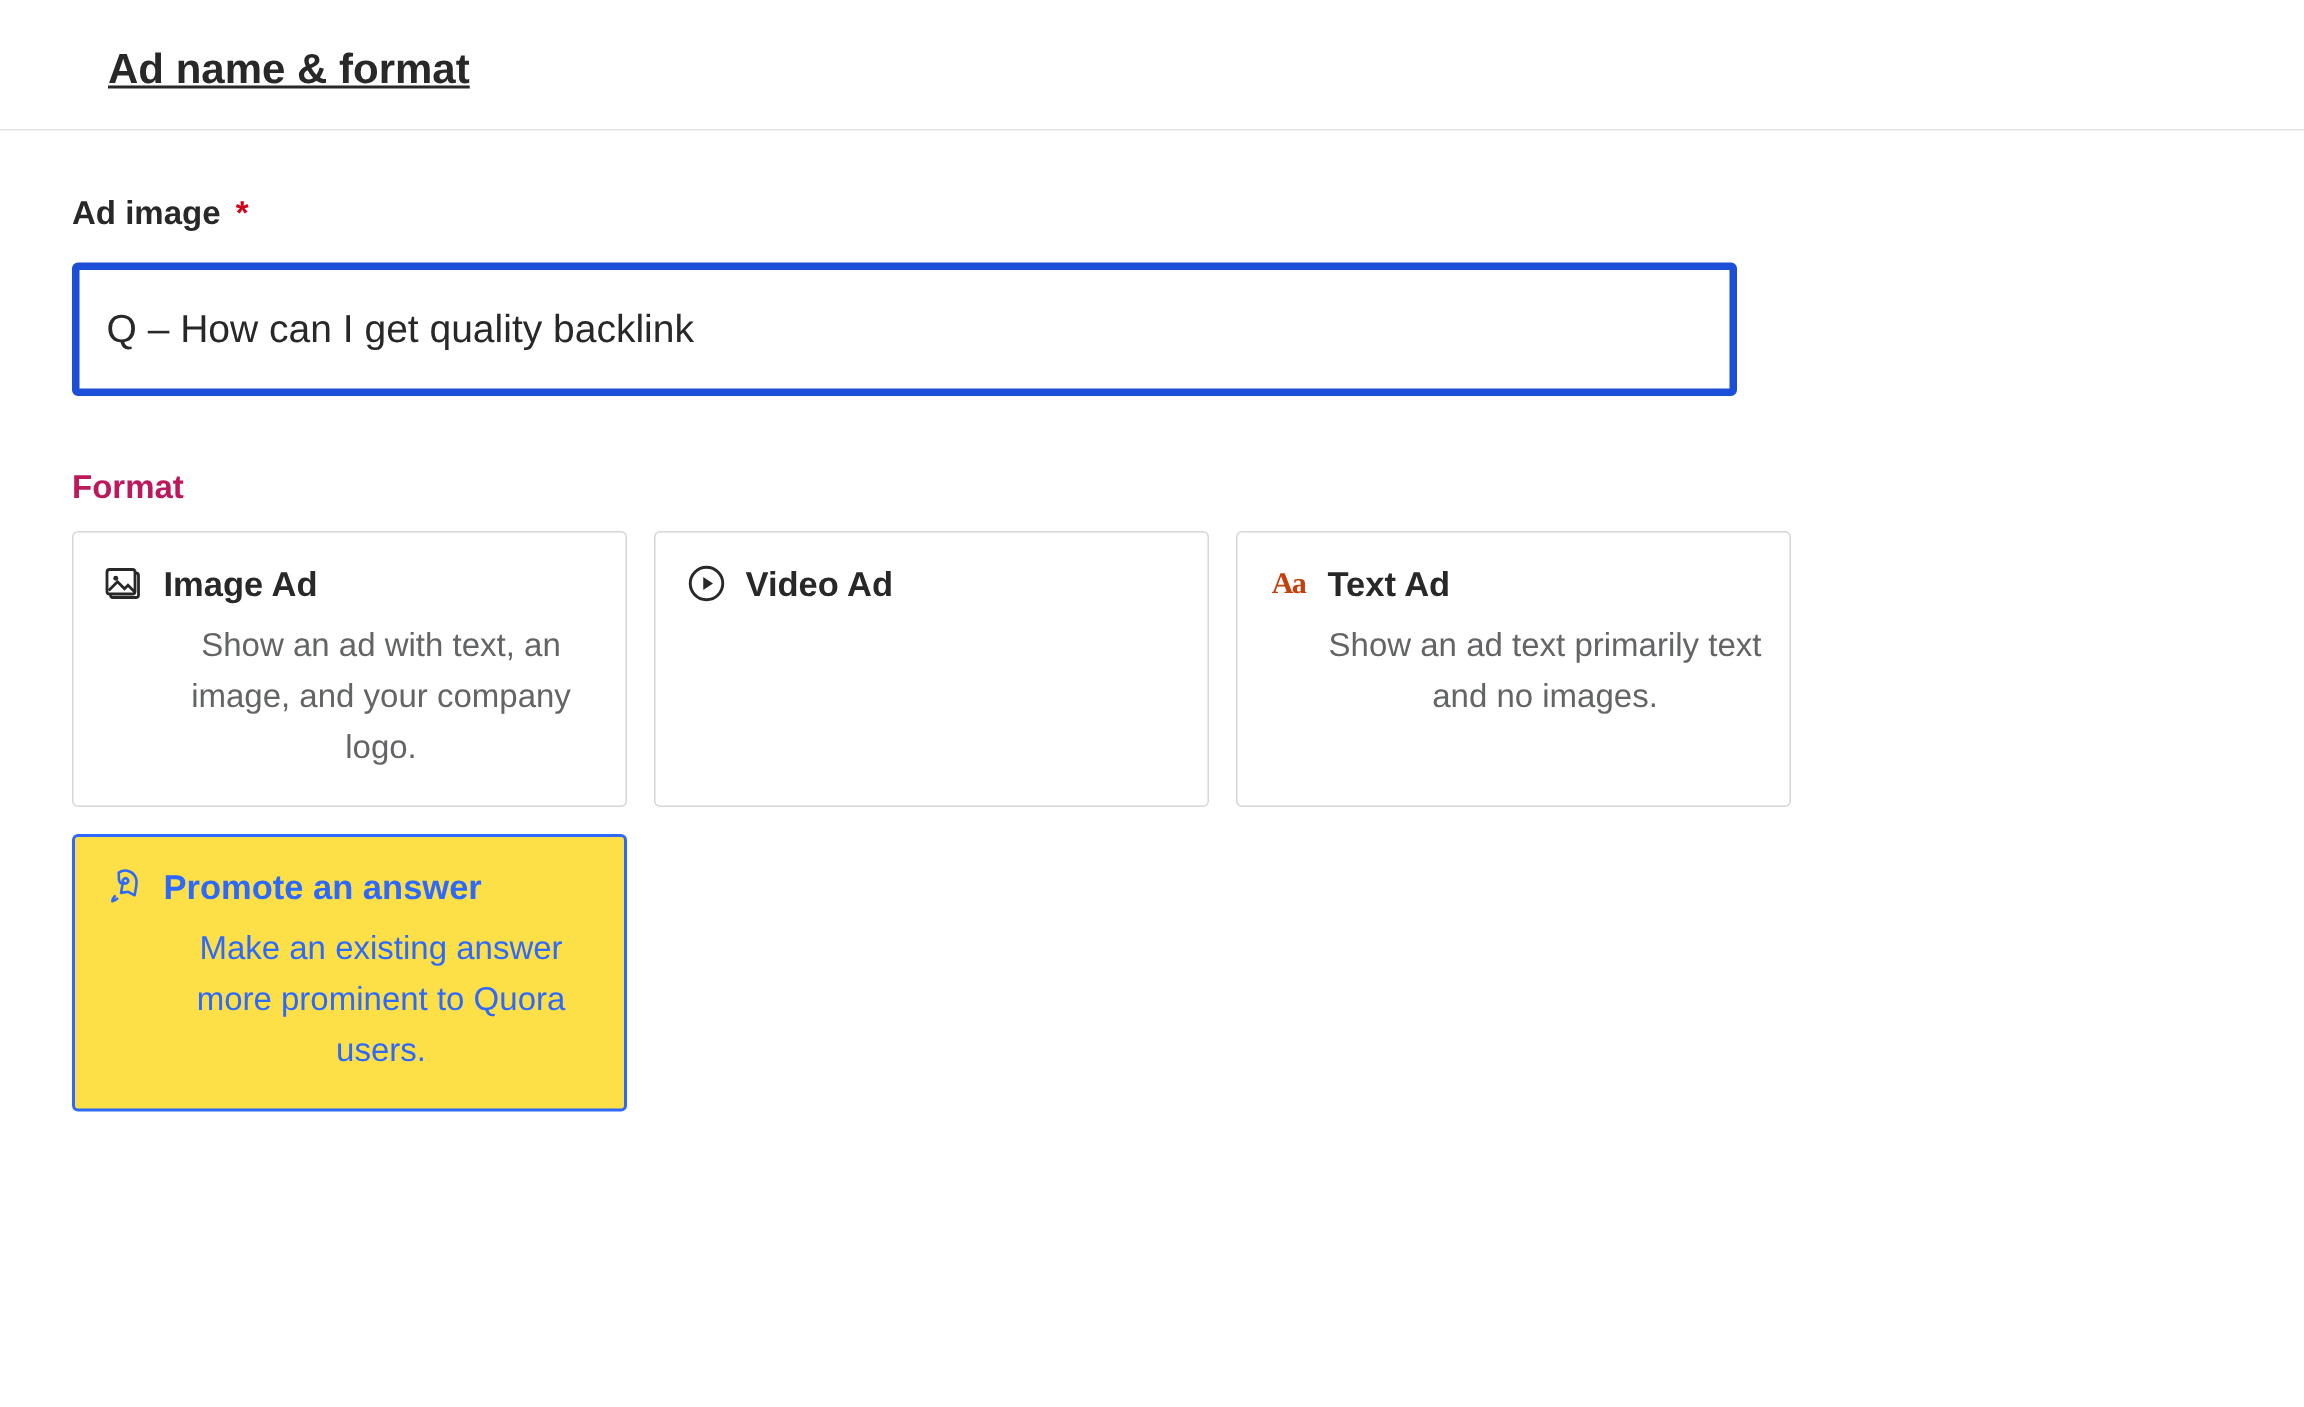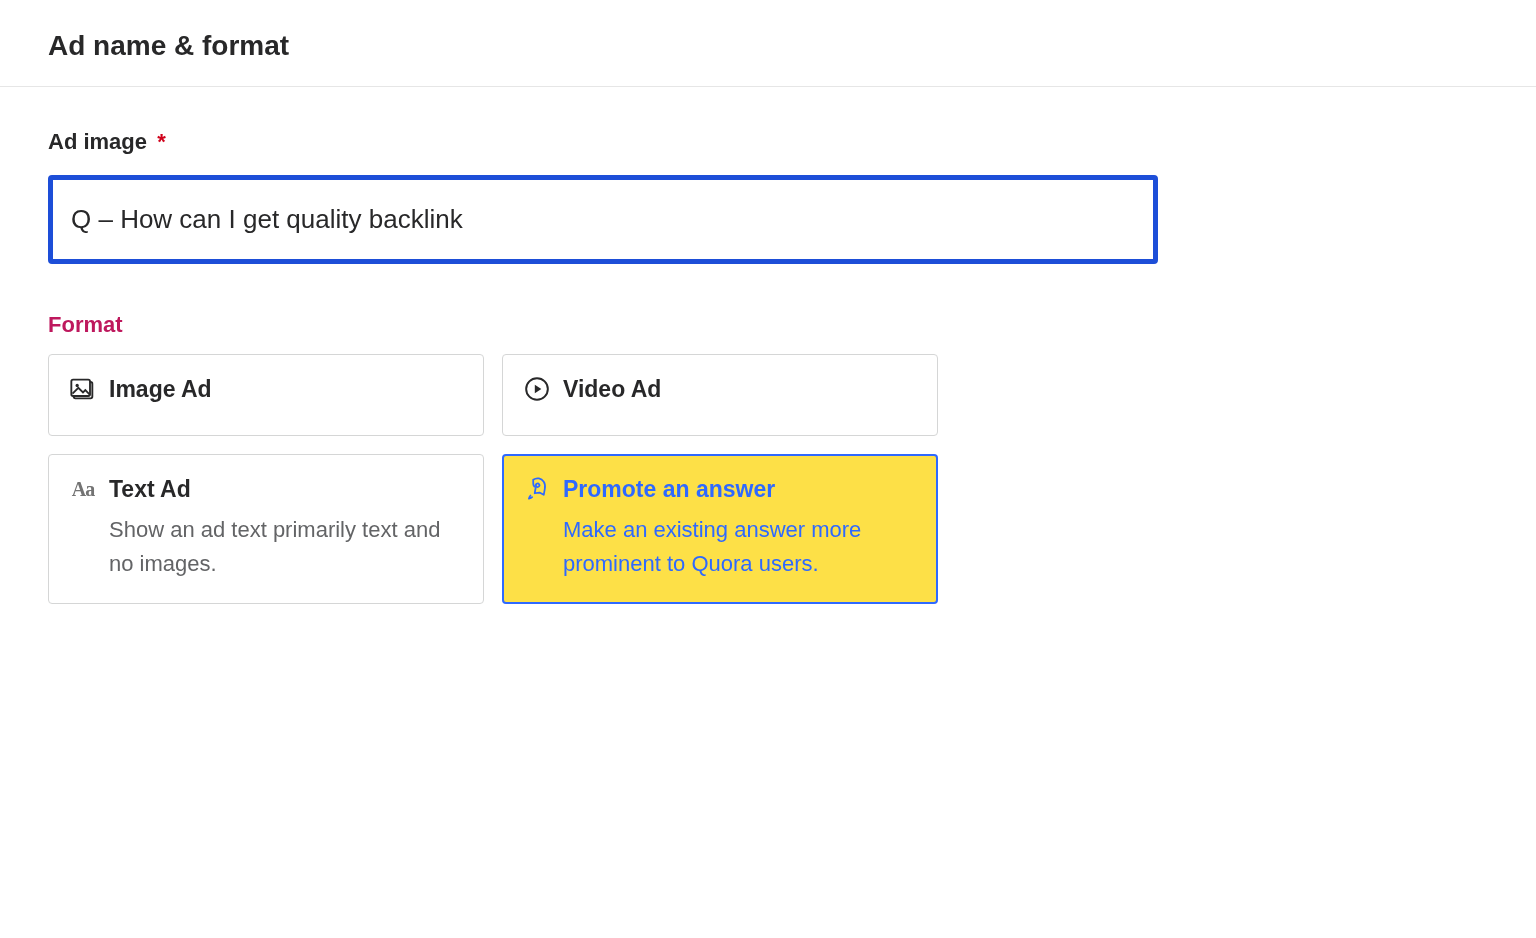--- a/index.html
+++ b/index.html
@@ -6,22 +6,23 @@
       box-sizing: border-box;
       margin: 0;
       padding: 0;
     }
     body {
       font-family: -apple-system, BlinkMacSystemFont, "Segoe UI", Helvetica, Arial, sans-serif;
       color: #282829;
       background: #ffffff;
     }
     .page-header {
-      padding: 30px 48px 24px 48px;
+      padding: 30px 48px 24px 72px;
       border-bottom: 1px solid #e6e6e6;
+      text-decoration: underline;
     }
     .page-title {
       font-size: 28px;
       font-weight: 700;
       color: #282829;
     }
     .content {
       padding: 42px 48px;
     }
     .field-label {
@@ -55,26 +56,27 @@
       margin-bottom: 16px;
       display: block;
     }
     .format-grid {
       display: flex;
       flex-wrap: wrap;
       gap: 18px;
       max-width: 1160px;
     }
     .format-card {
-      width: 436px;
+      width: 370px;
       border: 1px solid #d5d6d6;
       border-radius: 4px;
       padding: 20px 18px 22px 20px;
       cursor: pointer;
       background: #ffffff;
+      text-align: center;
     }
     .format-card.selected {
       border: 2px solid #2e69ff;
       background: #fde047;
       padding: 19px 17px 21px 19px;
     }
     .format-card-header {
       display: flex;
       align-items: center;
       gap: 12px;
@@ -102,21 +104,21 @@
       color: #636466;
       margin-left: 40px;
     }
     .format-card.selected .format-description {
       color: #2e69ff;
     }
     .text-icon-label {
       font-weight: 600;
       font-size: 20px;
       font-family: Georgia, 'Times New Roman', serif;
-      color: #737373;
+      color: #c2410c;
       letter-spacing: -1px;
     }
   </style>
 </head>
 <body>
 
 <div class="page-header">
   <h1 class="page-title">Ad name &amp; format</h1>
 </div>
 
@@ -138,20 +140,21 @@
         <span class="format-icon">
           <svg viewBox="0 0 24 24" width="28" height="28" fill="none" stroke="#282829" stroke-width="1.6">
             <rect x="4" y="6" width="16" height="14" rx="1.5"></rect>
             <rect x="2" y="4" width="16" height="14" rx="1.5" fill="#fff"></rect>
             <circle cx="7" cy="9" r="1.4" fill="#282829" stroke="none"></circle>
             <path d="M3 16 L8 11 L12 15 L14 13 L18 17" stroke="#282829" fill="none"></path>
           </svg>
         </span>
         <span class="format-title">Image Ad</span>
       </div>
+      <div class="format-description">Show an ad with text, an image, and your company logo.</div>
     </div>
 
     <div class="format-card">
       <div class="format-card-header">
         <span class="format-icon">
           <svg viewBox="0 0 24 24" width="26" height="26" fill="none" stroke="#282829" stroke-width="1.8">
             <circle cx="12" cy="12" r="10"></circle>
             <path d="M10 8 L16 12 L10 16 Z" fill="#282829" stroke="none"></path>
           </svg>
         </span>

